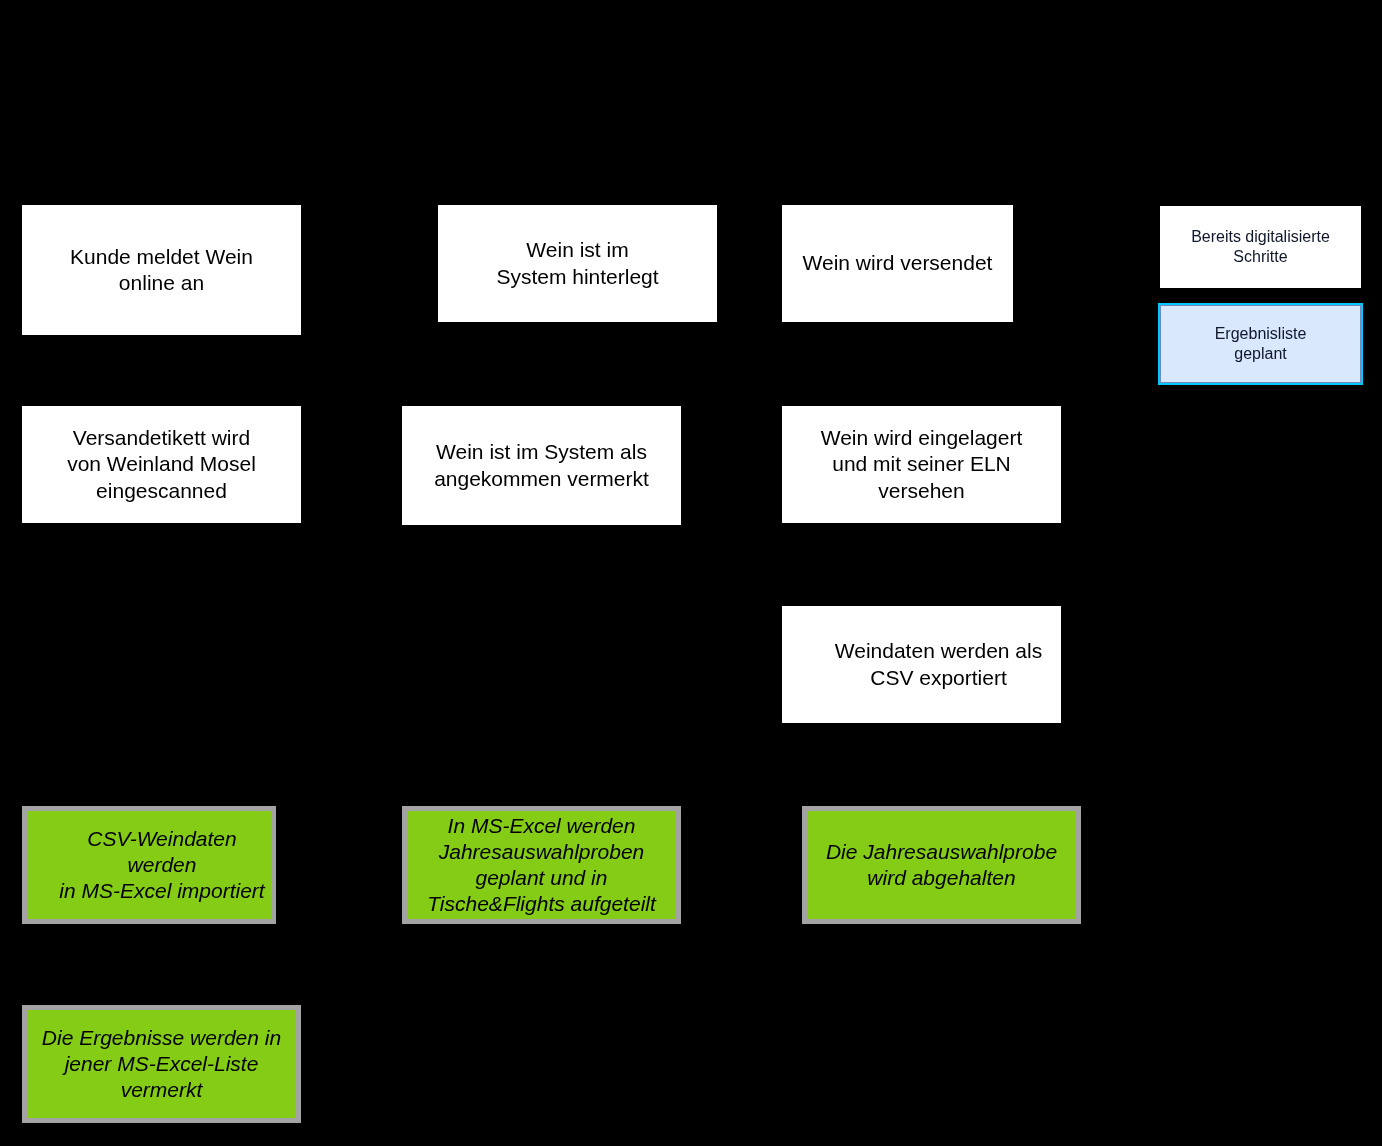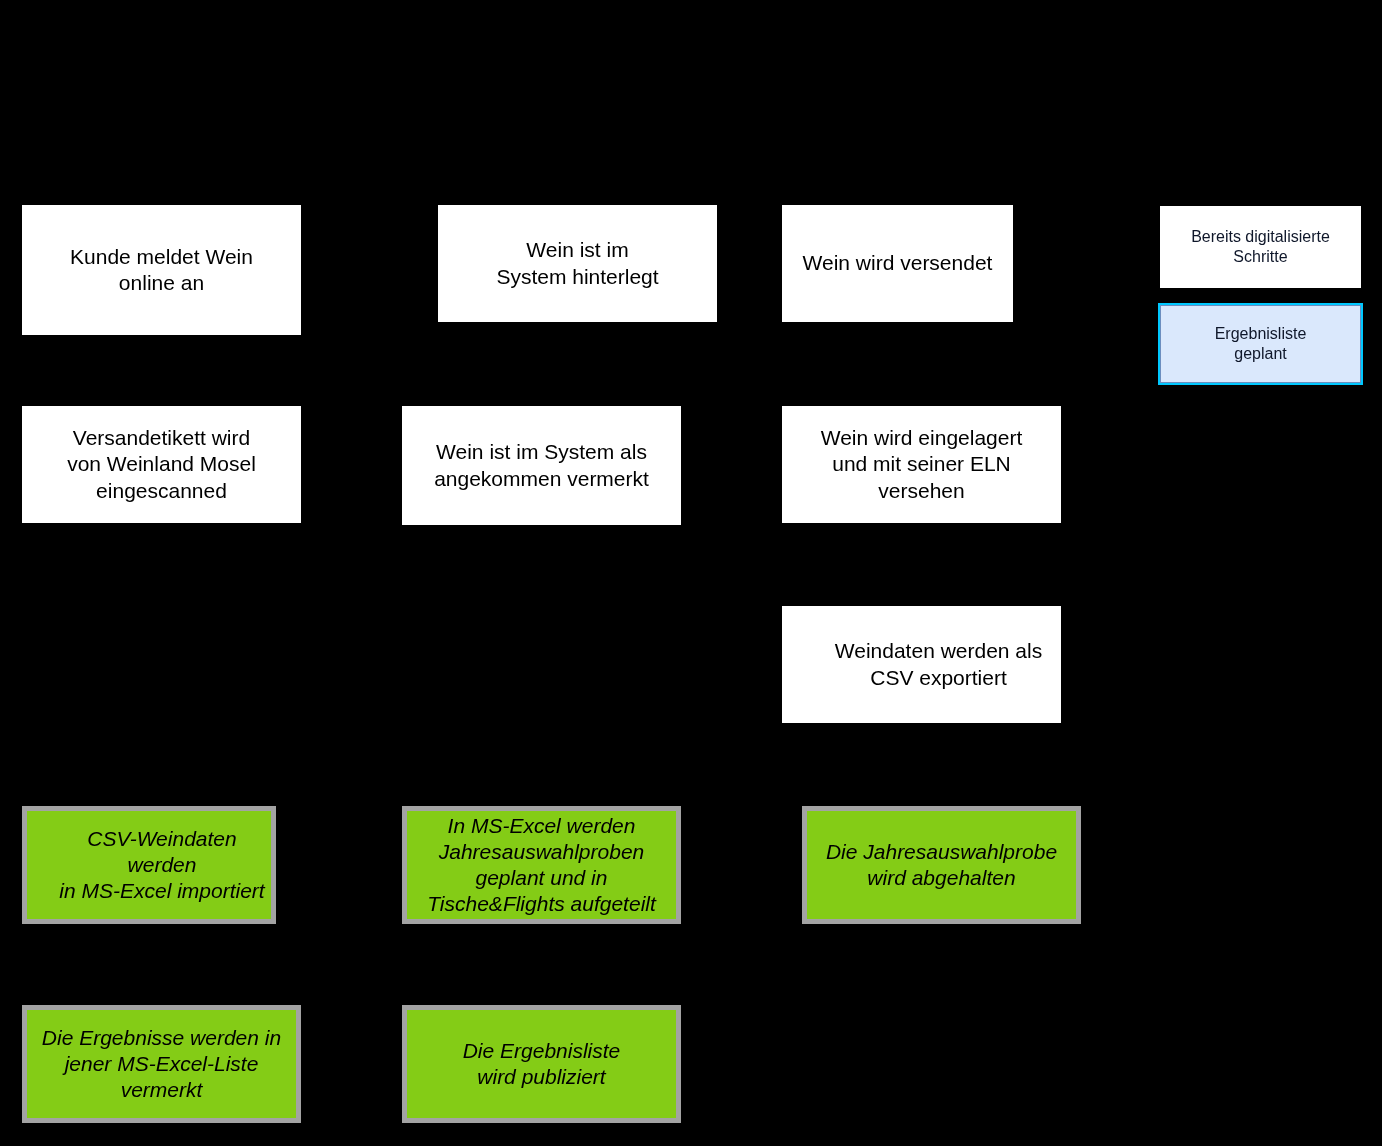--- a/index.html
+++ b/index.html
@@ -84,22 +84,20 @@
 System hinterlegt</div>
 
   <div class="node white" style="left:402px; top:406px; width:279px; height:119px;">Wein ist im System als
 angekommen vermerkt</div>
 
   <div class="node blue" style="left:402px; top:806px; width:279px; height:118px;">In MS-Excel werden
 Jahresauswahlproben
 geplant und in
 Tische&amp;Flights aufgeteilt</div>
 
-  <div class="node blue" style="left:402px; top:1005px; width:279px; height:118px;">Die Ergebnisliste
-wird publiziert</div>
 
   <div class="node white" style="left:782px; top:205px; width:231px; height:117px;">Wein wird versendet</div>
 
   <div class="node white" style="left:782px; top:406px; width:279px; height:117px;">Wein wird eingelagert
 und mit seiner ELN
 versehen</div>
 
   <div class="node white" style="left:782px; top:606px; width:279px; height:117px;padding-left:40px;">Weindaten werden als
 CSV exportiert</div>
 

